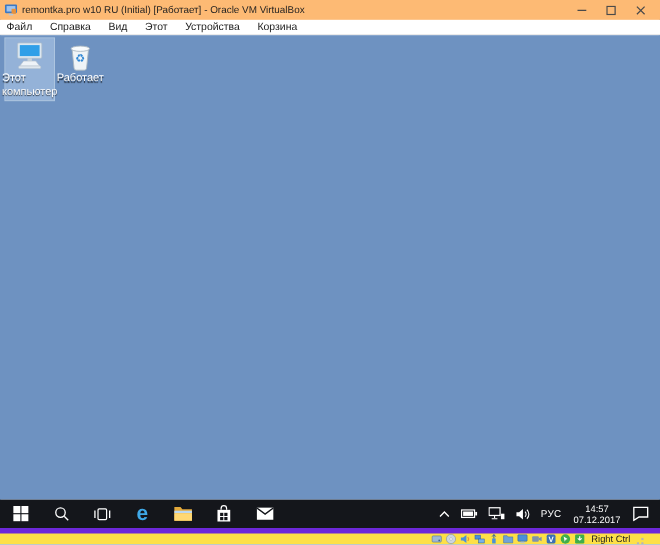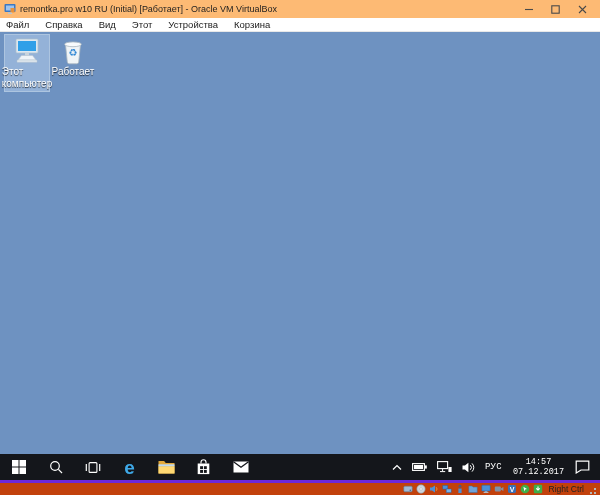--- a/index.html
+++ b/index.html
@@ -32,28 +32,28 @@
   .dicon { width:30px; height:28px; display:flex; align-items:center; justify-content:center; }
   .dlabel {
     margin-top:1px; font-size:10px; line-height:1.15; color:#ffffff; text-align:left;
     text-shadow:0 1px 1px rgba(0,0,0,0.75);
   }
   
   .taskbar { height:26px; background:#14161b; display:flex; align-items:center; justify-content:space-between; }
   .tb-left { display:flex; height:100%; }
   .tb-btn { width:37px; height:26px; display:flex; align-items:center; justify-content:center; }
   .edge-glyph { color:#3fa9e8; font-weight:bold; font-size:19px; line-height:1; font-family:"Liberation Sans", sans-serif; }
-  .tb-tray { display:flex; align-items:center; height:100%; padding-right:5px;font-family:Liberation Mono, monospace; }
+  .tb-tray { display:flex; align-items:center; height:100%; padding-right:5px; }
   .tray-item { display:flex; align-items:center; justify-content:center; padding:0 5px; height:100%; }
   .lang { font-size:9px; color:#ffffff; letter-spacing:0.3px; }
   .clock { display:flex; flex-direction:column; align-items:center; justify-content:flex-start; color:#fff; font-size:8.5px; line-height:1.2; padding:0 6px; }
   
   .statusbar {
-    height:15px; background:#c2410c; border-top:3px solid #6d28d9;
-    display:flex; align-items:center; justify-content:flex-end; padding-right:3px;
+    height:15px; background:#fde047; border-top:5px solid #6d28d9;
+    display:flex; align-items:center; justify-content:flex-end; padding-right:14px;
   }
   .sb-icon { width:11px; height:11px; margin:0 1px; display:flex; align-items:center; justify-content:center; }
   .hostkey { font-size:8.5px; color:#222; margin:0 4px 0 4px; white-space:nowrap; }
   .grip { width:9px; height:11px; position:relative; }
   .grip i { position:absolute; width:2px; height:2px; background:#b5b5b5; }
   .grip i:nth-child(1){ right:1px; bottom:1px; }
   .grip i:nth-child(2){ right:1px; bottom:5px; }
   .grip i:nth-child(3){ right:5px; bottom:1px; }
 </style>
 </head>

